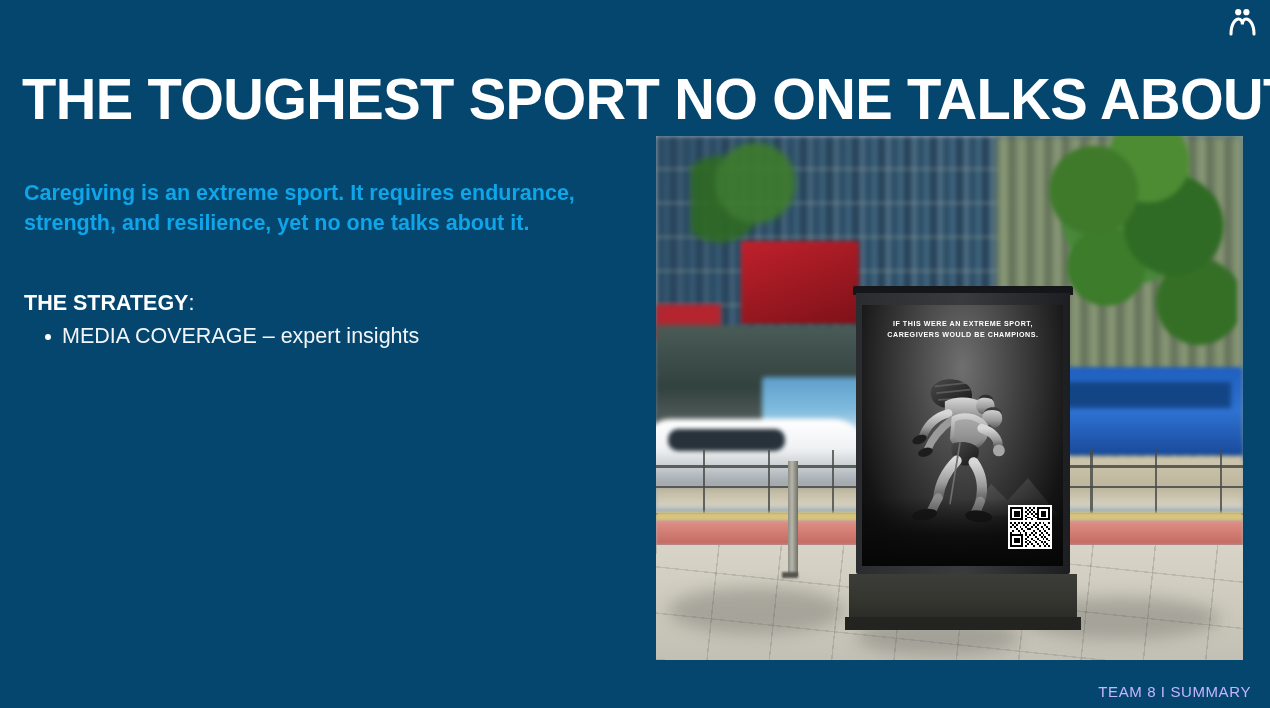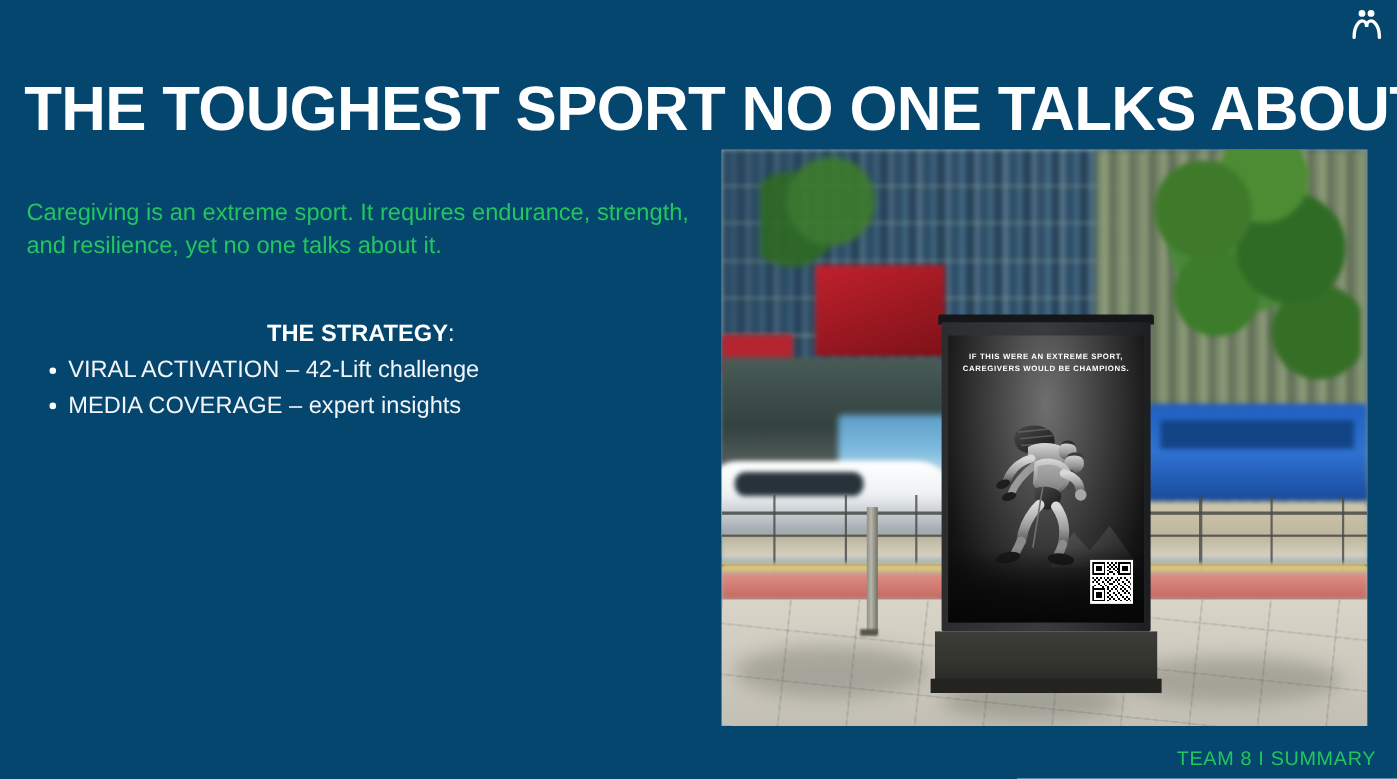--- a/index.html
+++ b/index.html
@@ -52,33 +52,32 @@
     width: 608px;
     color: #ffffff;
   }
   .para {
     font-size: 21.5px;
     line-height: 30px;
     color: #f2f5f8;
     margin: 0;
   }
   .para.bold {
-    font-weight: normal;
-    color: #22c55e;
+    font-weight: bold;
+    color: #0ea5e9;
   }
   .gap-a { height: 44px; }
   .gap-b { height: 50px; }
   .gap-c { height: 27px; }
 
   .strategy-head {
     font-size: 21.5px;
     line-height: 30px;
     margin: 0;
     color: #ffffff;
-    text-align: center;
   }
   .strategy-head .lbl { font-weight: bold; }
   .strategy-head .colon { font-weight: normal; }
 
   ul.bullets {
     margin: 2px 0 0 0;
     padding: 0 0 0 38px;
     list-style: none;
   }
   ul.bullets li {
@@ -97,22 +96,22 @@
     height: 6px;
     border-radius: 50%;
     background: #ffffff;
   }
 
   
   .footer {
     position: absolute;
     right: 19px;
     bottom: 8px;
-    color: #22c55e;
-    font-size: 18px;
+    color: #c4b5fd;
+    font-size: 15px;
     letter-spacing: 0.6px;
   }
 
   
   .photo {
     position: absolute;
     left: 656px;
     top: 136px;
     width: 587px;
     height: 524px;
@@ -264,20 +263,21 @@
     filter: blur(1px);
   }
 
   
   .billboard {
     position: absolute;
     left: 34%;
     top: 28.6%;
     width: 32.5%;
     height: 55%;
+    padding-left: 24px;
   }
   .bb-cap {
     position: absolute; left: -1.2%; top: 0; width: 102.4%; height: 3.2%;
     background: #15161a; border-radius: 2px 2px 0 0;
   }
   .bb-frame {
     position: absolute; left: 0; top: 2.4%; width: 100%; height: 97.6%;
     background: linear-gradient(90deg,#2b2c2f 0%, #3a3b3f 50%, #1d1e21 100%);
     border-radius: 0 0 2px 2px;
   }
@@ -347,21 +347,20 @@
 
     <div class="gap-a"></div>
 
     <p class="para bold">Caregiving is an extreme sport. It requires endurance, strength, and resilience, yet no one talks about it.</p>
 
     <div class="gap-b"></div>
 
     <p class="strategy-head"><span class="lbl">THE STRATEGY</span><span class="colon">:</span></p>
 
     <ul class="bullets">
-      <li>VIRAL ACTIVATION – 42-Lift challenge</li>
       <li>MEDIA COVERAGE – expert insights</li>
     </ul>
 
     <div class="gap-c"></div>
 
   </div>
 
   <div class="footer">TEAM 8 I SUMMARY</div>
 
   <div class="photo">

